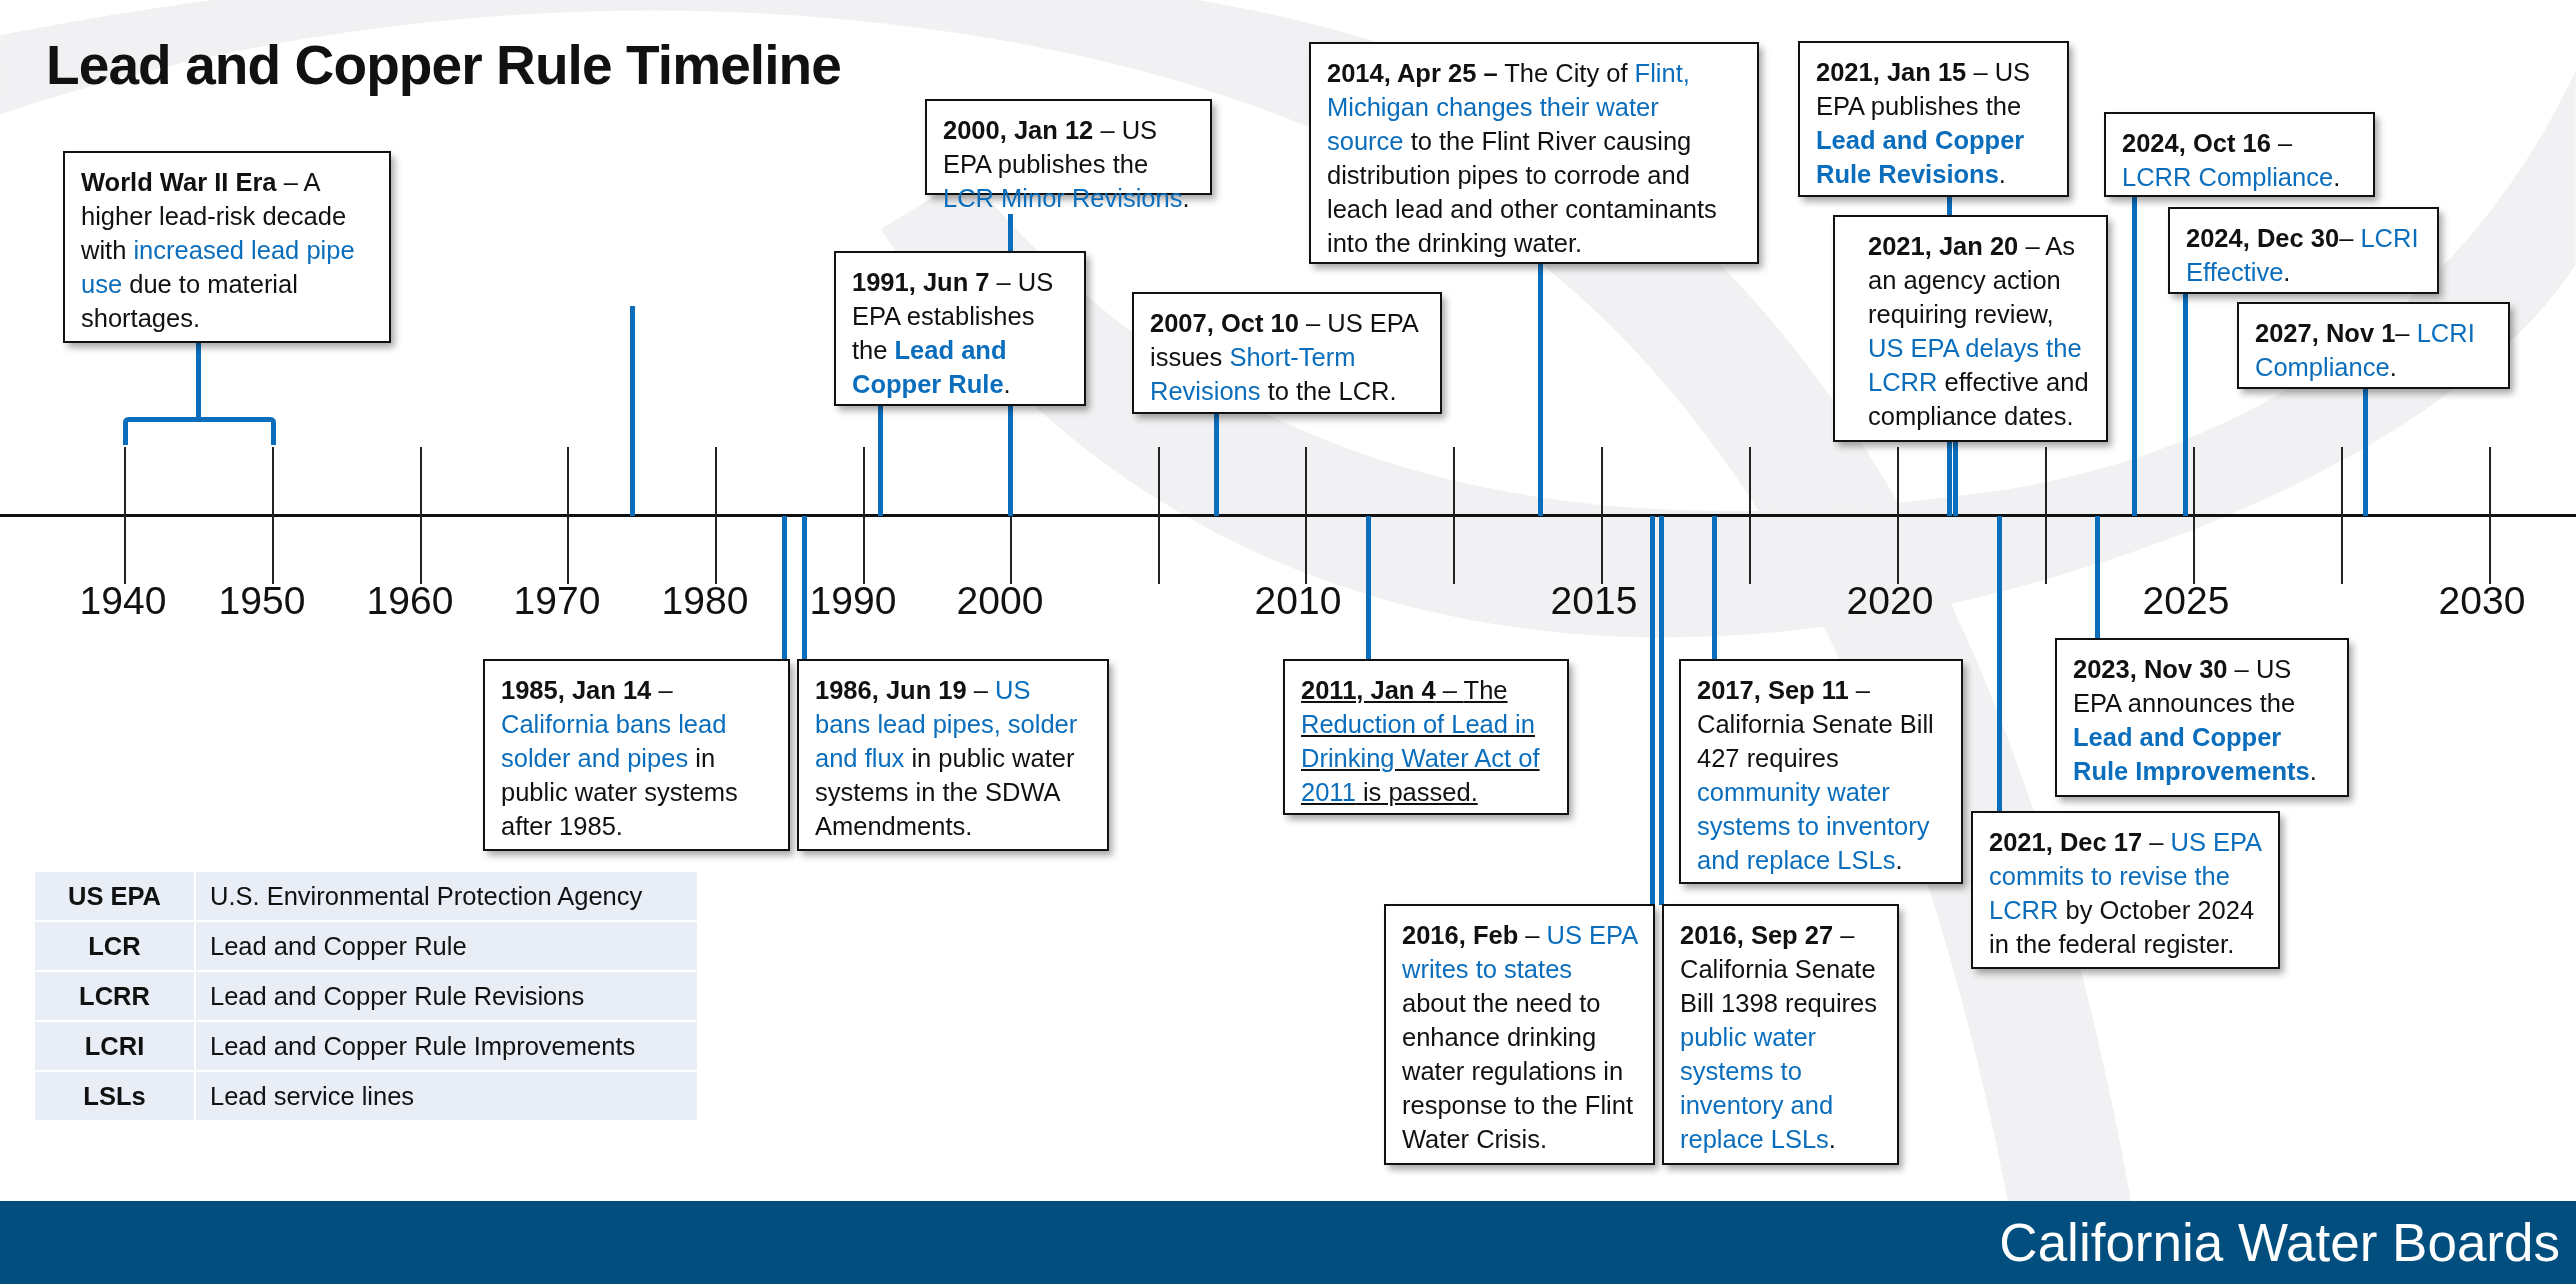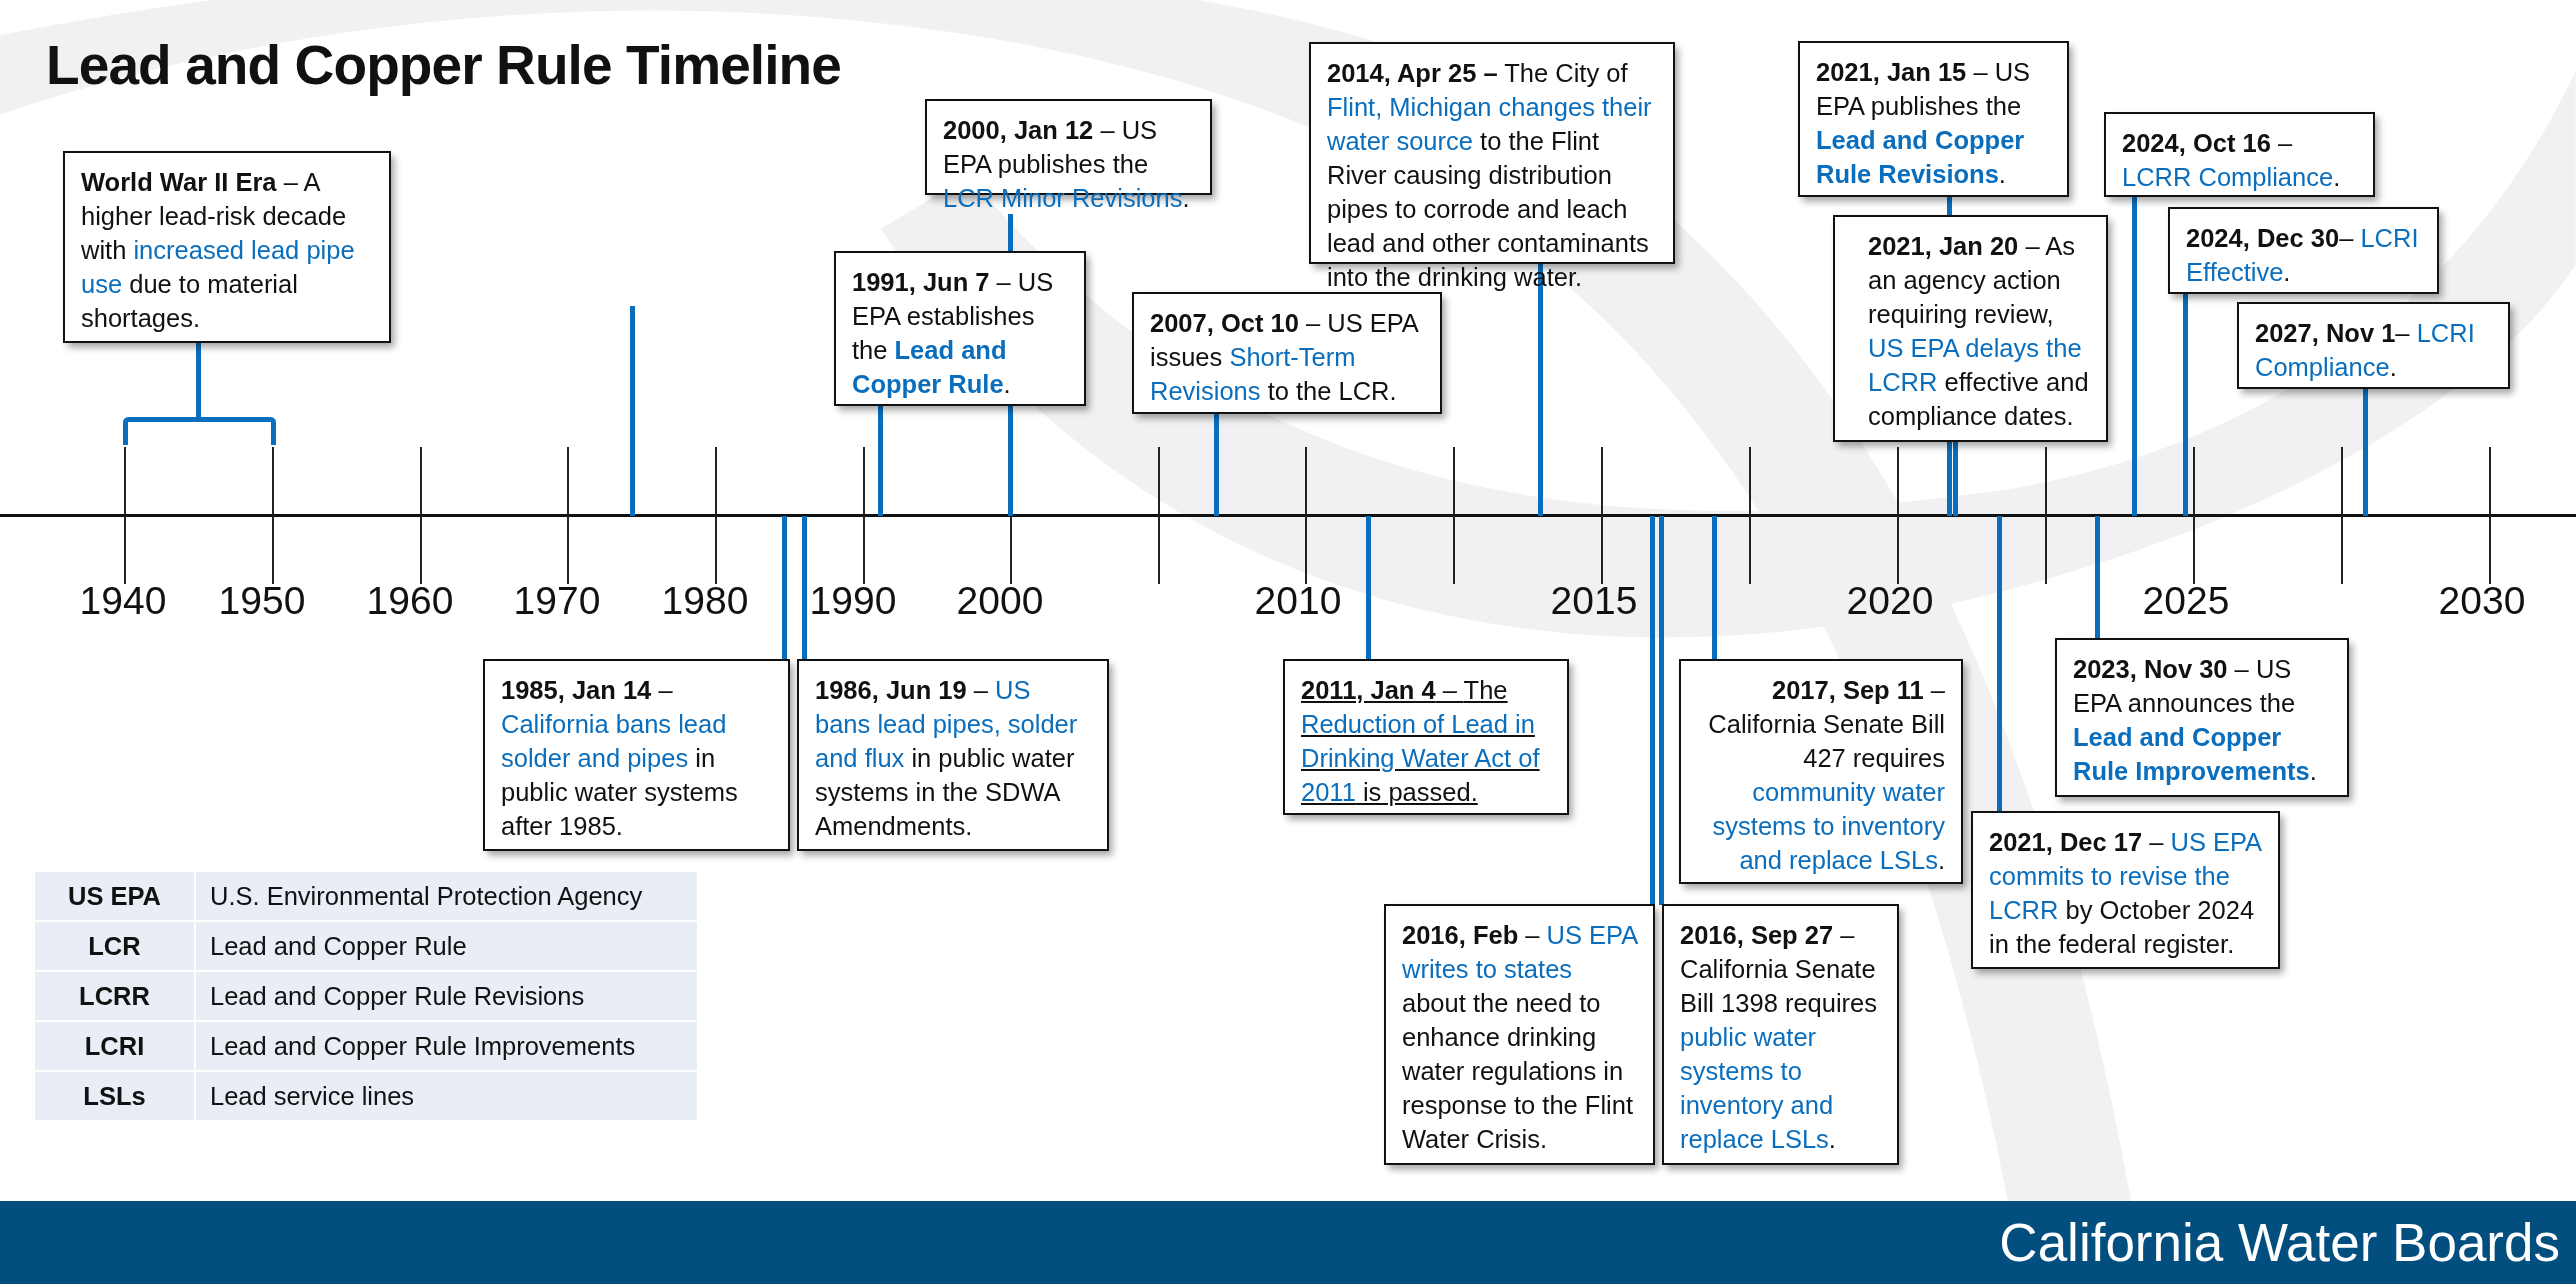--- a/index.html
+++ b/index.html
@@ -98,21 +98,21 @@
   </div>
   <div class="box" style="left:925px; top:99px; width:287px; height:96px;">
     <b>2000, Jan 12</b><span> – </span><span>US EPA publishes the </span><span class="hl">LCR Minor Revisions</span><span>.</span>
   </div>
   <div class="box" style="left:834px; top:251px; width:252px; height:155px;">
     <b>1991, Jun 7</b><span> – </span><span>US EPA establishes the </span><span class="hlb">Lead and Copper Rule</span><span>.</span>
   </div>
   <div class="box" style="left:1132px; top:292px; width:310px; height:122px;">
     <b>2007, Oct 10</b><span> – </span><span>US EPA issues </span><span class="hl">Short-Term Revisions</span><span> to the LCR.</span>
   </div>
-  <div class="box" style="left:1309px; top:42px; width:366px; height:222px;">
+  <div class="box" style="left:1309px; top:42px; width:450px; height:222px;">
     <b>2014, Apr 25 –</b><span> </span><span>The City of </span><span class="hl">Flint, Michigan changes their water source</span><span> to the Flint River causing distribution pipes to corrode and leach lead and other contaminants into the drinking water.</span>
   </div>
   <div class="box" style="left:1798px; top:41px; width:271px; height:156px;">
     <b>2021, Jan 15</b><span> – </span><span>US EPA publishes the </span><span class="hlb">Lead and Copper Rule Revisions</span><span>.</span>
   </div>
   <div class="box" style="left:1833px; top:215px; width:275px; height:227px;padding-left:33px;">
     <b>2021, Jan 20</b><span> – </span><span>As an agency action requiring review, </span><span class="hl">US EPA delays the LCRR</span><span> effective and compliance dates.</span>
   </div>
   <div class="box" style="left:2104px; top:112px; width:271px; height:85px;">
     <b>2024, Oct 16</b><span> – </span><span></span><span class="hl">LCRR Compliance</span><span>.</span>
@@ -132,21 +132,21 @@
   </div>
   <div class="box" style="left:1283px; top:659px; width:286px; height:156px;text-decoration:underline;">
     <b>2011, Jan 4</b><span> – </span><span>The </span><span class="hl">Reduction of Lead in Drinking Water Act of 2011</span><span> is passed.</span>
   </div>
   <div class="box" style="left:1384px; top:904px; width:271px; height:261px;">
     <b>2016, Feb</b><span> – </span><span></span><span class="hl">US EPA writes to states</span><span> about the need to enhance drinking water regulations in response to the Flint Water Crisis.</span>
   </div>
   <div class="box" style="left:1662px; top:904px; width:237px; height:261px;">
     <b>2016, Sep 27</b><span> – </span><span>California Senate Bill 1398 requires </span><span class="hl">public water systems to inventory and replace LSLs</span><span>.</span>
   </div>
-  <div class="box" style="left:1679px; top:659px; width:284px; height:225px;text-align:right;">
+  <div class="box" style="left:1679px; top:659px; width:284px; height:225px;">
     <b>2017, Sep 11</b><span> – </span><span>California Senate Bill 427 requires </span><span class="hl">community water systems to inventory and replace LSLs</span><span>.</span>
   </div>
   <div class="box" style="left:1971px; top:811px; width:309px; height:158px;">
     <b>2021, Dec 17</b><span> – </span><span></span><span class="hl">US EPA commits to revise the LCRR</span><span> by October 2024 in the federal register.</span>
   </div>
   <div class="box" style="left:2055px; top:638px; width:294px; height:159px;">
     <b>2023, Nov 30</b><span> – </span><span>US EPA announces the </span><span class="hlb">Lead and Copper Rule Improvements</span><span>.</span>
   </div>
 
   <table class="legend">

